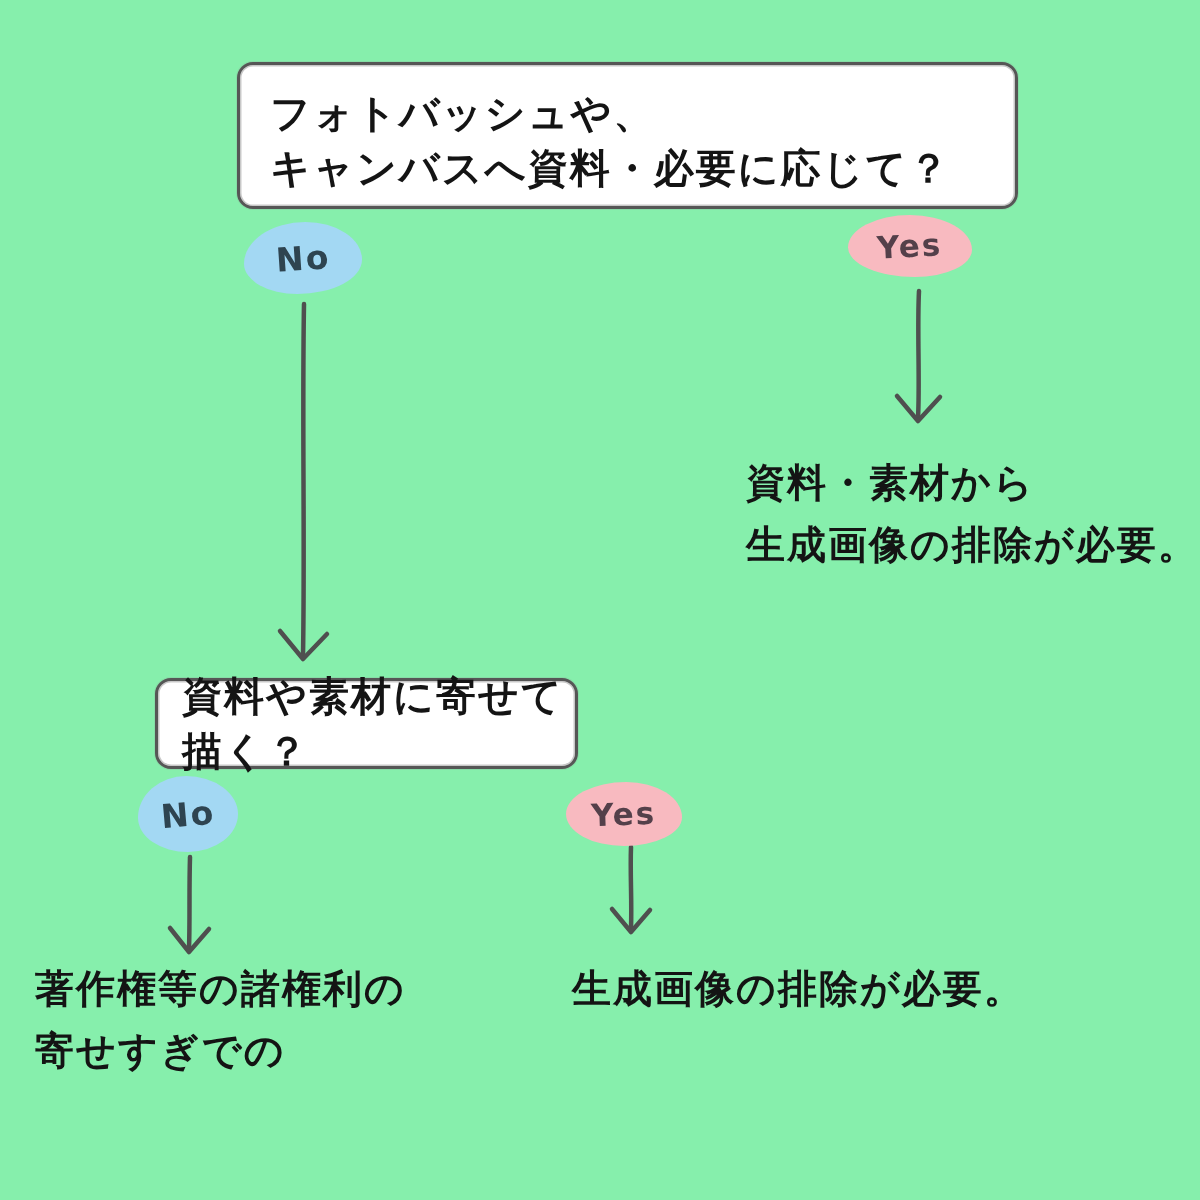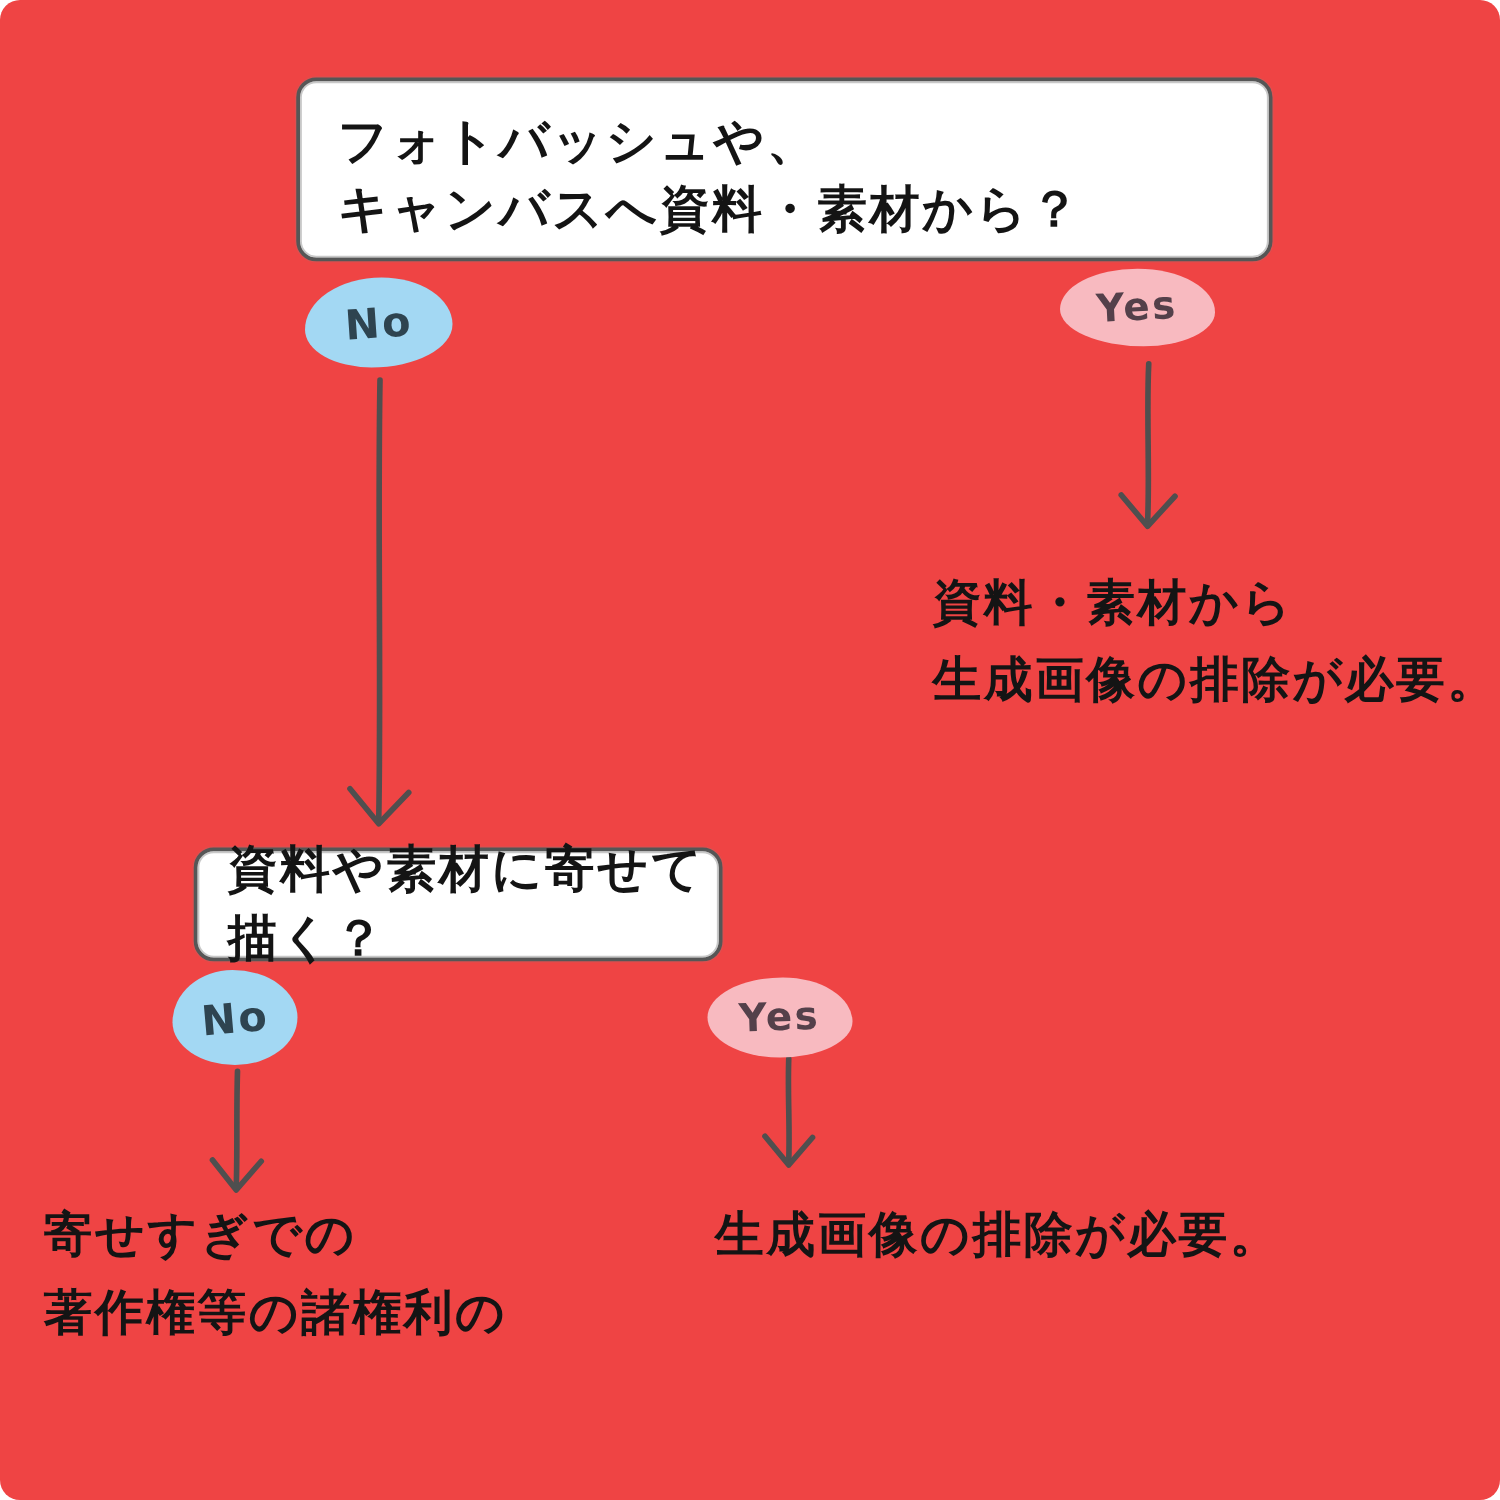--- a/index.html
+++ b/index.html
@@ -4,25 +4,24 @@
 <style>
   html, body {
     margin: 0;
     padding: 0;
     background: #ffffff;
   }
   #canvas {
     position: relative;
     width: 1200px;
     height: 1200px;
-    background: #ef4444;
+    background: #86efac;
     overflow: hidden;
     font-family: "DejaVu Sans", sans-serif;
     color: #141414;
-    border-radius: 16px;
   }
   
   .qbox {
     position: absolute;
     border: 3.5px solid #565656;
     border-radius: 16px;
     box-shadow: inset 0 0 0 1.5px rgba(110,110,110,0.38), 0 0 0 1px rgba(140,140,140,0.18);
     background: #ffffff;
     box-sizing: border-box;
   }
@@ -103,21 +102,21 @@
   #res-yes2 { left: 572px; top: 958px; }
 </style>
 </head>
 <body>
 
 <div id="canvas">
 
   <div class="qbox" id="q1">
     <div class="qtext">
       <div>フォトバッシュや、</div>
-      <div>キャンバスへ資料・素材から？</div>
+      <div>キャンバスへ資料・必要に応じて？</div>
     </div>
   </div>
 
   <div class="bubble" id="no1">
     <span class="blabel">No</span>
   </div>
   <div class="bubble" id="yes1">
     <span class="blabel">Yes</span>
   </div>
 
@@ -152,21 +151,21 @@
   </div>
 
   <div class="bubble" id="no2">
     <span class="blabel">No</span>
   </div>
   <div class="bubble" id="yes2">
     <span class="blabel">Yes</span>
   </div>
 
   <div class="result" id="res-no2">
+    <div>著作権等の諸権利の</div>
     <div>寄せすぎでの</div>
-    <div>著作権等の諸権利の</div>
   </div>
 
   <div class="result" id="res-yes2">
     <div>生成画像の排除が必要。</div>
   </div>
 
 </div>
 
 </body></html>

